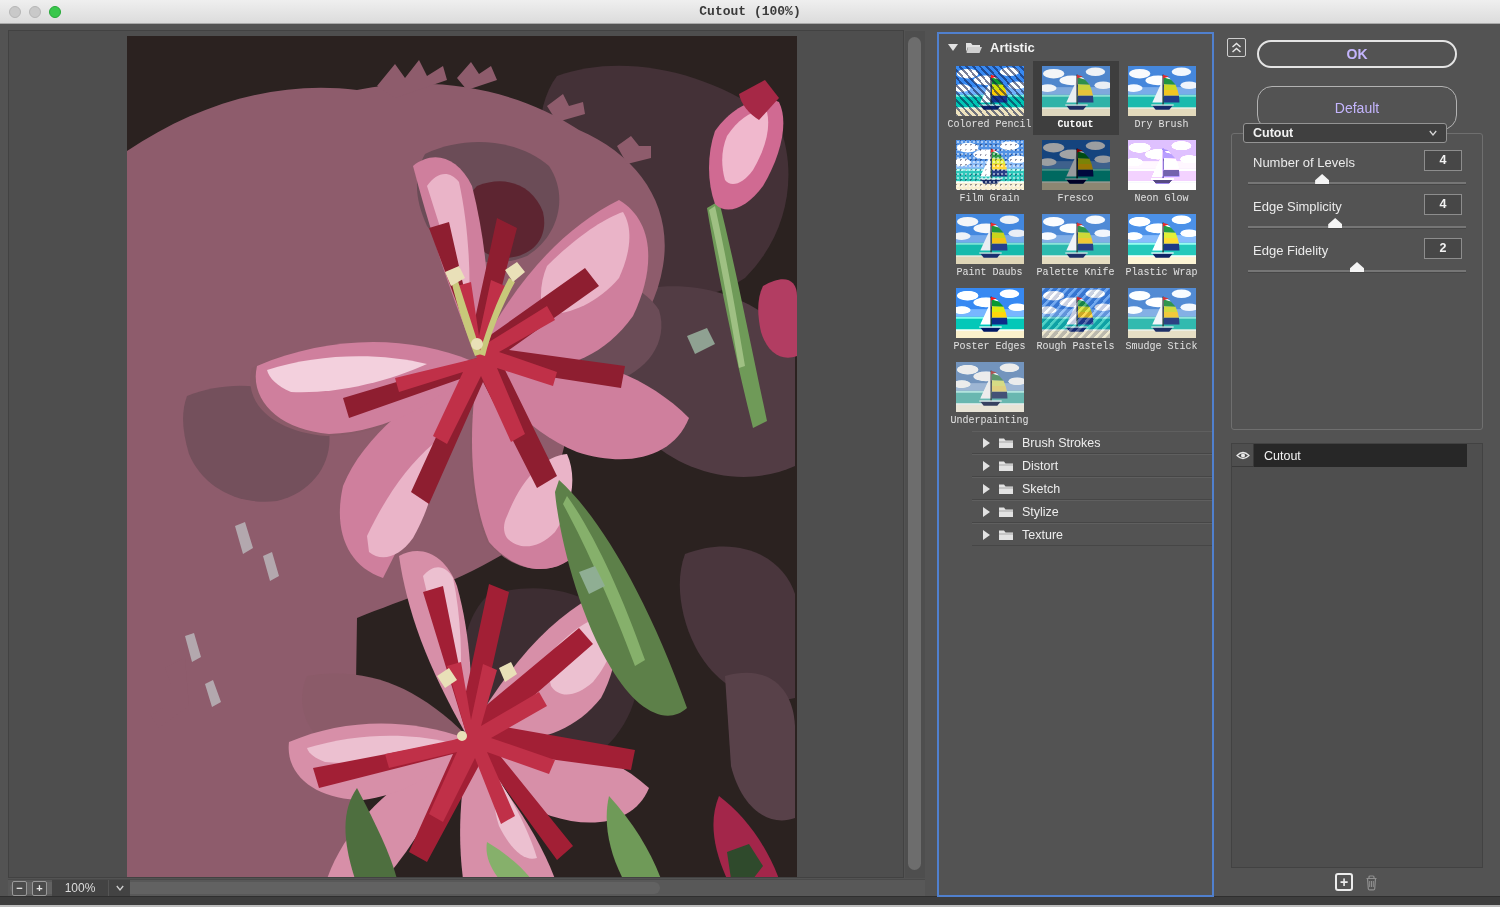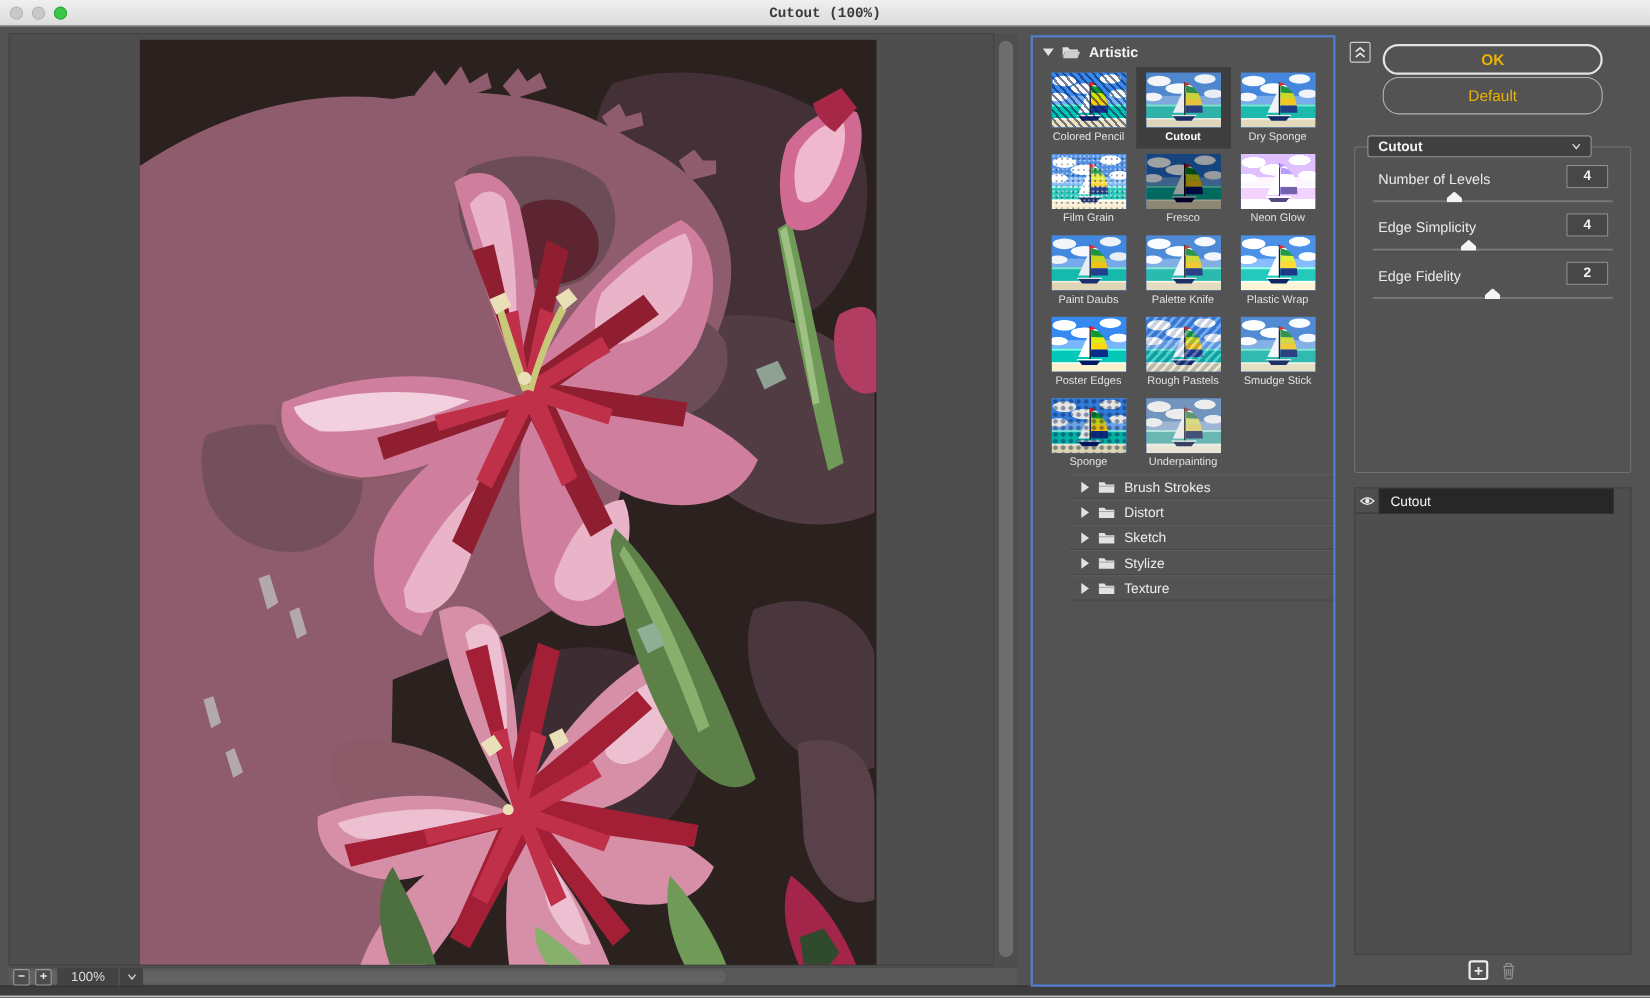--- a/index.html
+++ b/index.html
@@ -49,21 +49,21 @@
 
   
   .filter-panel{
     position:absolute; left:937px; top:32px; width:277px; height:865px;
     border:2px solid #5080ce; background:#535353; overflow:hidden;
   }
   .cat-header{ height:27px; display:flex; align-items:center; gap:7px; padding-left:9px; }
   .tri-down{ width:0; height:0; border-left:5px solid transparent; border-right:5px solid transparent; border-top:7px solid #e2e2e2; }
   .tri-right{ width:0; height:0; border-top:5px solid transparent; border-bottom:5px solid transparent; border-left:7px solid #e2e2e2; }
   .cat-label{ font-size:13px; font-weight:bold; color:#f2f2f2; }
-  .thumb-grid{ display:grid; grid-template-columns:repeat(3,86px); justify-content:center; }
+  .thumb-grid{ display:grid; grid-template-columns:repeat(3,86px); justify-content:center;font-family:Liberation Mono, monospace; }
   .thumb-cell{ width:86px; height:74px; padding-top:5px; text-align:center; cursor:pointer; }
   .thumb-cell.selected{ background:#3e3e3e; }
   .thumb{ width:68px; height:50px; margin:0 auto; position:relative; overflow:hidden; background:#4f86cc; }
   .thumb svg{ display:block; width:68px; height:50px; }
   .thumb-label{ font-size:10px; color:#e2e2e2; margin-top:3px; white-space:nowrap; }
   .thumb-cell.selected .thumb-label{ font-weight:bold; color:#ffffff; }
   
   .t-colored-pencil svg{ filter:contrast(1.15) saturate(1.3); }
   .t-colored-pencil::after{ content:""; position:absolute; inset:0;
     background:repeating-linear-gradient(48deg, rgba(12,24,70,.55) 0 2px, transparent 2px 5px); }
@@ -95,24 +95,24 @@
   .folder-label{ font-size:12.5px; color:#ededed; }
   .folder-icon{ display:block; }
 
   
   .collapse-btn{
     position:absolute; left:1227px; top:38px; width:19px; height:19px;
     border:1px solid #cfcfcf; border-radius:2px; display:flex; align-items:center; justify-content:center;
   }
   .btn-pill{
     position:absolute; left:1257px; width:200px; border-radius:15px; background:transparent;
-    color:#eab308; font-family:inherit; text-align:center; cursor:pointer;
+    color:#c4b5fd; font-family:inherit; text-align:center; cursor:pointer;
   }
   .ok-btn{ top:40px; height:28px; border:2px solid #e4e4e4; font-size:14px; font-weight:bold; line-height:24px; }
-  .default-btn{ top:70px; height:34px; border:1px solid #b2b2b2; font-size:14px; line-height:25px; }
+  .default-btn{ top:86px; height:44px; border:1px solid #b2b2b2; font-size:14px; line-height:25px; }
   .groupbox{ position:absolute; left:1231px; top:133px; width:252px; height:297px; border:1px solid #6f6f6f; border-radius:3px; }
   .filter-select{
     position:absolute; left:1243px; top:123px; width:204px; height:20px;
     background:#404040; border:1px solid #949494; border-radius:3px;
     display:flex; align-items:center; padding:0 9px; cursor:pointer;
   }
   .filter-select .sel-label{ flex:1; font-size:12.5px; font-weight:bold; color:#f2f2f2; }
   .slider-group{ position:absolute; left:14px; right:14px; height:44px; }
   .sg-0{ top:16px; } .sg-1{ top:60px; } .sg-2{ top:104px; }
   .slider-label{ position:absolute; left:7px; top:5px; font-size:13px; color:#ebebeb; }
@@ -284,21 +284,21 @@
             </svg>
           </div>
         <div class="thumb-label">Cutout</div>
       </div>
       <div class="thumb-cell">
         <div class="thumb t-dry-brush">
             <svg viewBox="0 0 70 52" preserveAspectRatio="none">
               <use href="#boatscene"></use>
             </svg>
           </div>
-        <div class="thumb-label">Dry Sponge</div>
+        <div class="thumb-label">Dry Brush</div>
       </div>
       <div class="thumb-cell">
         <div class="thumb t-film-grain">
             <svg viewBox="0 0 70 52" preserveAspectRatio="none">
               <use href="#boatscene"></use>
             </svg>
           </div>
         <div class="thumb-label">Film Grain</div>
       </div>
       <div class="thumb-cell">
@@ -357,28 +357,20 @@
           </div>
         <div class="thumb-label">Rough Pastels</div>
       </div>
       <div class="thumb-cell">
         <div class="thumb t-smudge-stick">
             <svg viewBox="0 0 70 52" preserveAspectRatio="none">
               <use href="#boatscene"></use>
             </svg>
           </div>
         <div class="thumb-label">Smudge Stick</div>
-      </div>
-      <div class="thumb-cell">
-        <div class="thumb t-sponge">
-            <svg viewBox="0 0 70 52" preserveAspectRatio="none">
-              <use href="#boatscene"></use>
-            </svg>
-          </div>
-        <div class="thumb-label">Sponge</div>
       </div>
       <div class="thumb-cell">
         <div class="thumb t-underpainting">
             <svg viewBox="0 0 70 52" preserveAspectRatio="none">
               <use href="#boatscene"></use>
             </svg>
           </div>
         <div class="thumb-label">Underpainting</div>
       </div>
     </div>

